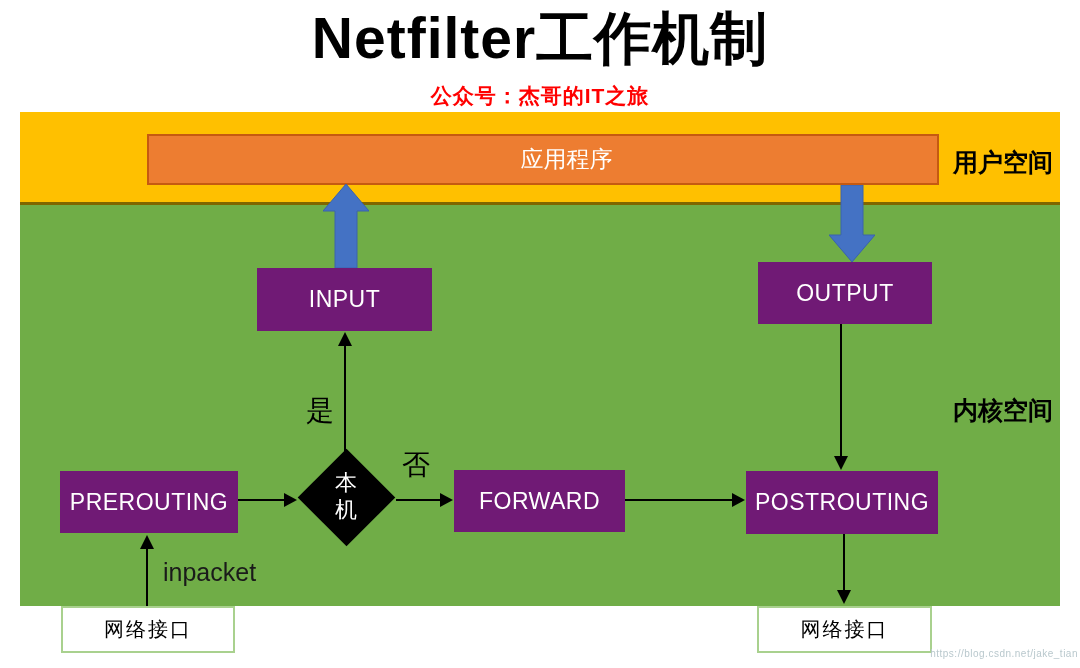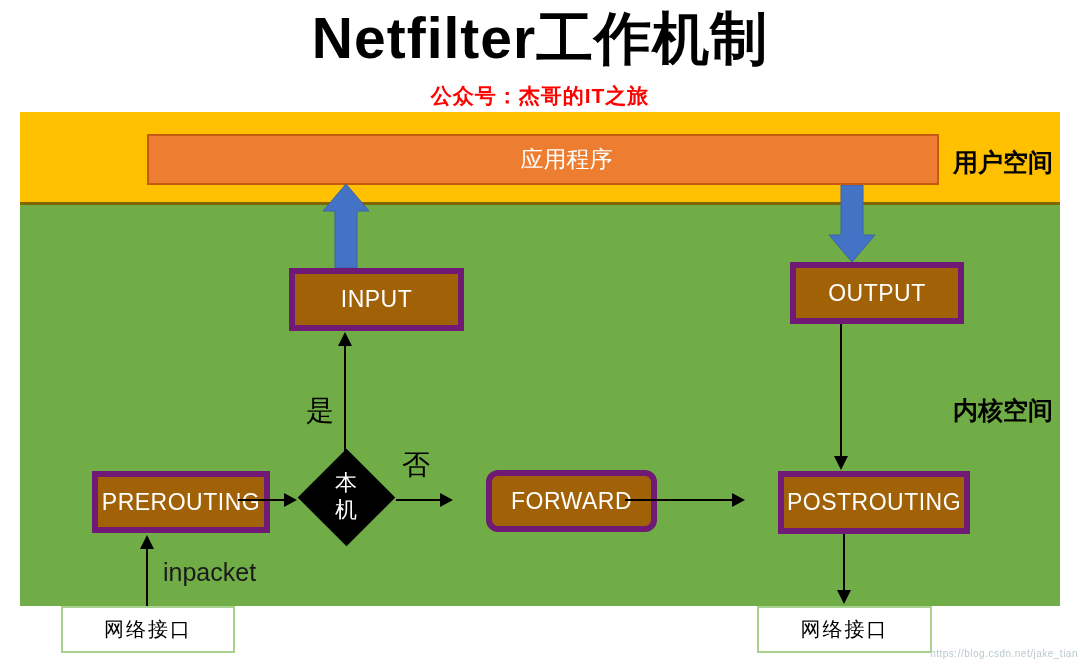--- a/index.html
+++ b/index.html
@@ -22,29 +22,28 @@
   .app-box{
     position:absolute;left:147px;top:134px;width:792px;height:51px;box-sizing:border-box;
     background:#ED7D31;border:2px solid #C55A11;color:#ffffff;font-size:23px;
     display:flex;align-items:center;justify-content:center;padding-left:47px;
   }
   .space-label{
     position:absolute;left:946px;width:114px;text-align:center;
     color:#000000;font-weight:bold;font-size:25px;
   }
   .chain-box{
-    position:absolute;box-sizing:border-box;background:#a16207;border:6px solid #701a75;
+    position:absolute;box-sizing:border-box;background:#701a75;border:6px solid #701a75;
     color:#ffffff;font-size:23px;display:flex;align-items:center;justify-content:center;
     letter-spacing:0.5px;
-    margin-left:32px;
   }
   .box-input{left:257px;top:268px;width:175px;height:63px;}
   .box-output{left:758px;top:262px;width:174px;height:62px;}
   .box-prerouting{left:60px;top:471px;width:178px;height:62px;}
-  .box-forward{left:454px;top:470px;width:171px;height:62px;border-radius:12px;}
+  .box-forward{left:454px;top:470px;width:171px;height:62px;}
   .box-postrouting{left:746px;top:471px;width:192px;height:63px;}
   .diamond{
     position:absolute;left:312px;top:463px;width:69px;height:69px;background:#000000;
     transform:rotate(45deg);
   }
   .diamond-text{
     position:absolute;left:316px;top:469px;width:60px;height:58px;color:#ffffff;
     font-size:22px;line-height:27px;text-align:center;
   }
   .edge-label{position:absolute;color:#000000;font-size:28px;}

